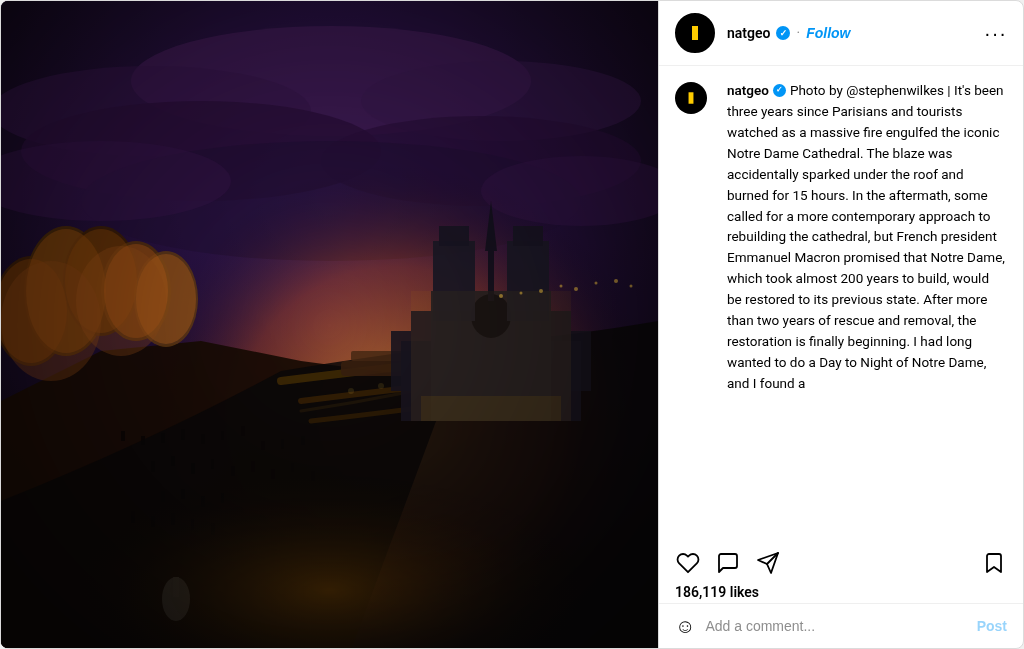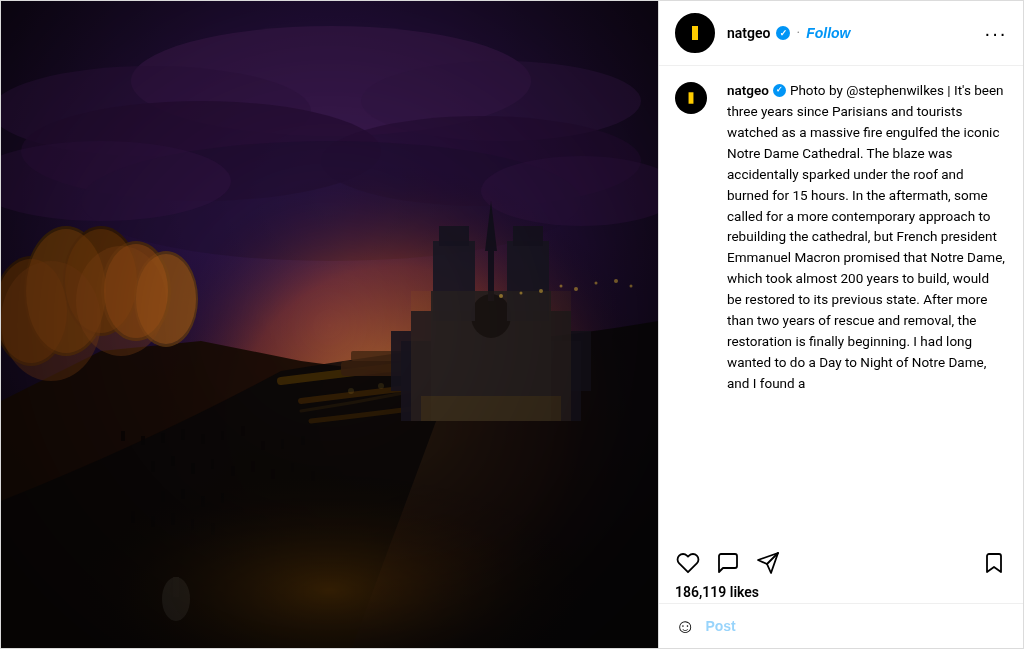--- a/index.html
+++ b/index.html
@@ -11,21 +11,21 @@
       align-items: center;
       min-height: 100vh;
       background: #f0f0f0;
     }
     .post-container {
       width: 1024px;
       height: 649px;
       background: #fff;
       display: flex;
       border: 1px solid #dbdbdb;
-      border-radius: 0;
+      border-radius: 8px;
       overflow: hidden;
     }
     
     .post-image {
       width: 657px;
       height: 649px;
       flex-shrink: 0;
       position: relative;
       overflow: hidden;
       background: #1a0a00;
@@ -485,17 +485,18 @@
       </div>
     </div>
 
     <div class="likes-row">
       <span class="likes-count"><span>186,119</span> <span>likes</span></span>
     </div>
 
 
     <div class="comment-input-row">
       <span class="emoji-btn">☺</span>
+      <input class="comment-input" type="text" placeholder="Add a comment..." style="">
       <button class="post-comment-btn">Post</button>
     </div>
 
   </div>
 </div>
 
 </body></html>

